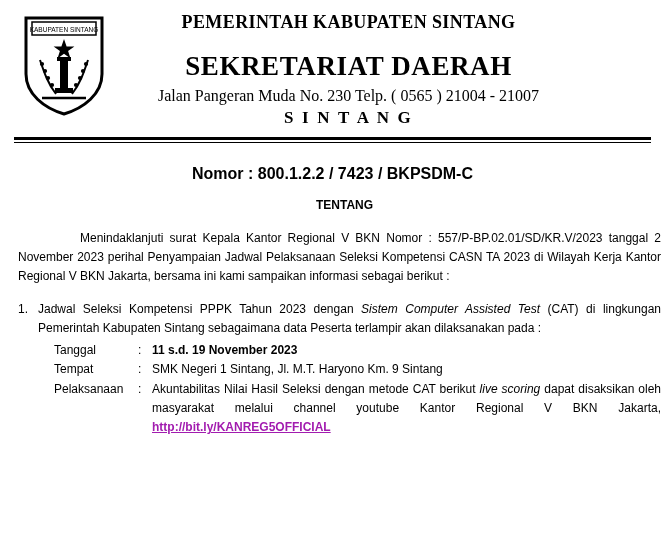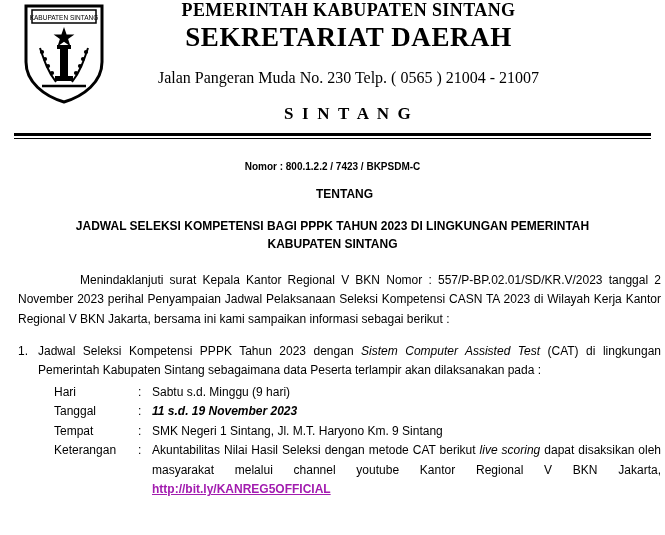--- a/index.html
+++ b/index.html
@@ -18,21 +18,21 @@
     position: relative;
     width: 665px;
     height: 535px;
     box-sizing: border-box;
   }
 
   
   .letterhead {
     display: flex;
     align-items: flex-start;
-    padding: 0 18px 0 18px;
+    padding: 12px 18px 0 18px;
   }
   .crest {
     width: 92px;
     flex: 0 0 92px;
     display: flex;
     justify-content: center;
     padding-top: 2px;
   }
   .crest svg { display: block; }
   .head-text {
@@ -46,34 +46,34 @@
     font-size: 18px;
     letter-spacing: 0.4px;
     line-height: 1.15;
   }
   .head-line2 {
     font-family: "Liberation Serif", serif;
     font-weight: bold;
     font-size: 27px;
     letter-spacing: 0.6px;
     line-height: 1.18;
-    margin-top: 1px;
+    margin-top: 18px;
   }
   .head-line3 {
     font-family: "Liberation Serif", serif;
     font-size: 16px;
     line-height: 1.25;
-    margin-top: 14px;
+    margin-top: 3px;
   }
   .head-line4 {
     font-family: "Liberation Serif", serif;
     font-weight: bold;
     font-size: 17px;
     letter-spacing: 2.2px;
-    margin-top: 16px;
+    margin-top: 2px;
   }
 
   .rule-thick {
     border-top: 3px solid #000;
     margin: 9px 14px 0 14px;
   }
   .rule-thin {
     border-top: 1px solid #000;
     margin: 2px 14px 0 14px;
   }
@@ -84,21 +84,21 @@
     font-family: "Liberation Sans", sans-serif;
     margin-top: 22px;
   }
   .t-pengumuman {
     font-weight: bold;
     font-size: 13px;
     letter-spacing: 0.4px;
   }
   .t-nomor {
     font-weight: bold;
-    font-size: 10px;
+    font-size: 16px;
     margin-top: 2px;
     text-align: center;
   }
   .t-tentang {
     font-weight: bold;
     font-size: 12px;
     margin-top: 15px;
     padding-left: 24px;
   }
   .t-subject {
@@ -146,21 +146,21 @@
     width: calc(100% - 36px);
   }
   .details td {
     vertical-align: top;
     line-height: 1.62;
     padding: 0;
   }
   .d-key { width: 84px; }
   .d-sep { width: 14px; }
   .d-val { text-align: justify; }
-  .bold { font-weight: bold; font-style: italic; }
+  .bold { font-weight: bold; }
   .link {
     font-weight: bold;
     text-decoration: underline;
     color: #a21caf;
   }
 </style>
 </head>
 <body>
 
 <div class="page">
@@ -203,53 +203,47 @@
       <div class="head-line4">S I N T A N G</div>
     </div>
   </div>
 
   <div class="rule-thick"></div>
   <div class="rule-thin"></div>
 
   <div class="title-block">
     <div class="t-nomor">Nomor : 800.1.2.2 /  7423  / BKPSDM-C</div>
     <div class="t-tentang">TENTANG</div>
-    <div class="t-subject">JADWAL SELEKSI KOMPETENSI BAGI PPPK TAHUN 2023 DI LINGKUNGAN PEMERINTAH KABUPATEN SINTANG</div>
   </div>
 
   <div class="body-wrap">
 
     <div class="para">Menindaklanjuti surat Kepala Kantor Regional V BKN Nomor : 557/P-BP.02.01/SD/KR.V/2023 tanggal 2 November 2023 perihal Penyampaian Jadwal Pelaksanaan Seleksi Kompetensi CASN TA 2023 di Wilayah Kerja Kantor Regional V BKN Jakarta, bersama ini kami sampaikan informasi sebagai berikut :</div>
 
     <div class="numbered">
       <div class="num-label">1.</div>
       <div class="num-body">
         <span>Jadwal Seleksi Kompetensi PPPK Tahun 2023 dengan </span><span class="italic">Sistem Computer Assisted Test</span><span> (CAT) di lingkungan Pemerintah Kabupaten Sintang sebagaimana data Peserta terlampir akan dilaksanakan pada :</span>
       </div>
     </div>
 
     <table class="details">
       <tbody>
-        <tr>
-          <td class="d-key">Hari</td>
-          <td class="d-sep">:</td>
-          <td class="d-val">Sabtu s.d. Minggu (9 hari)</td>
-        </tr>
         <tr>
           <td class="d-key">Tanggal</td>
           <td class="d-sep">:</td>
           <td class="d-val bold">11 s.d. 19 November 2023</td>
         </tr>
         <tr>
           <td class="d-key">Tempat</td>
           <td class="d-sep">:</td>
           <td class="d-val">SMK Negeri 1 Sintang, Jl. M.T. Haryono Km. 9 Sintang</td>
         </tr>
         <tr>
-          <td class="d-key">Keterangan</td>
+          <td class="d-key">Pelaksanaan</td>
           <td class="d-sep">:</td>
           <td class="d-val">
             <span>Akuntabilitas Nilai Hasil Seleksi dengan metode CAT berikut </span><span class="italic">live scoring</span><span> dapat disaksikan oleh masyarakat melalui channel youtube Kantor Regional V BKN Jakarta, </span><a class="link" href="#">http://bit.ly/KANREG5OFFICIAL</a>
           </td>
         </tr>
       </tbody>
     </table>
 
   </div>
 </div>

